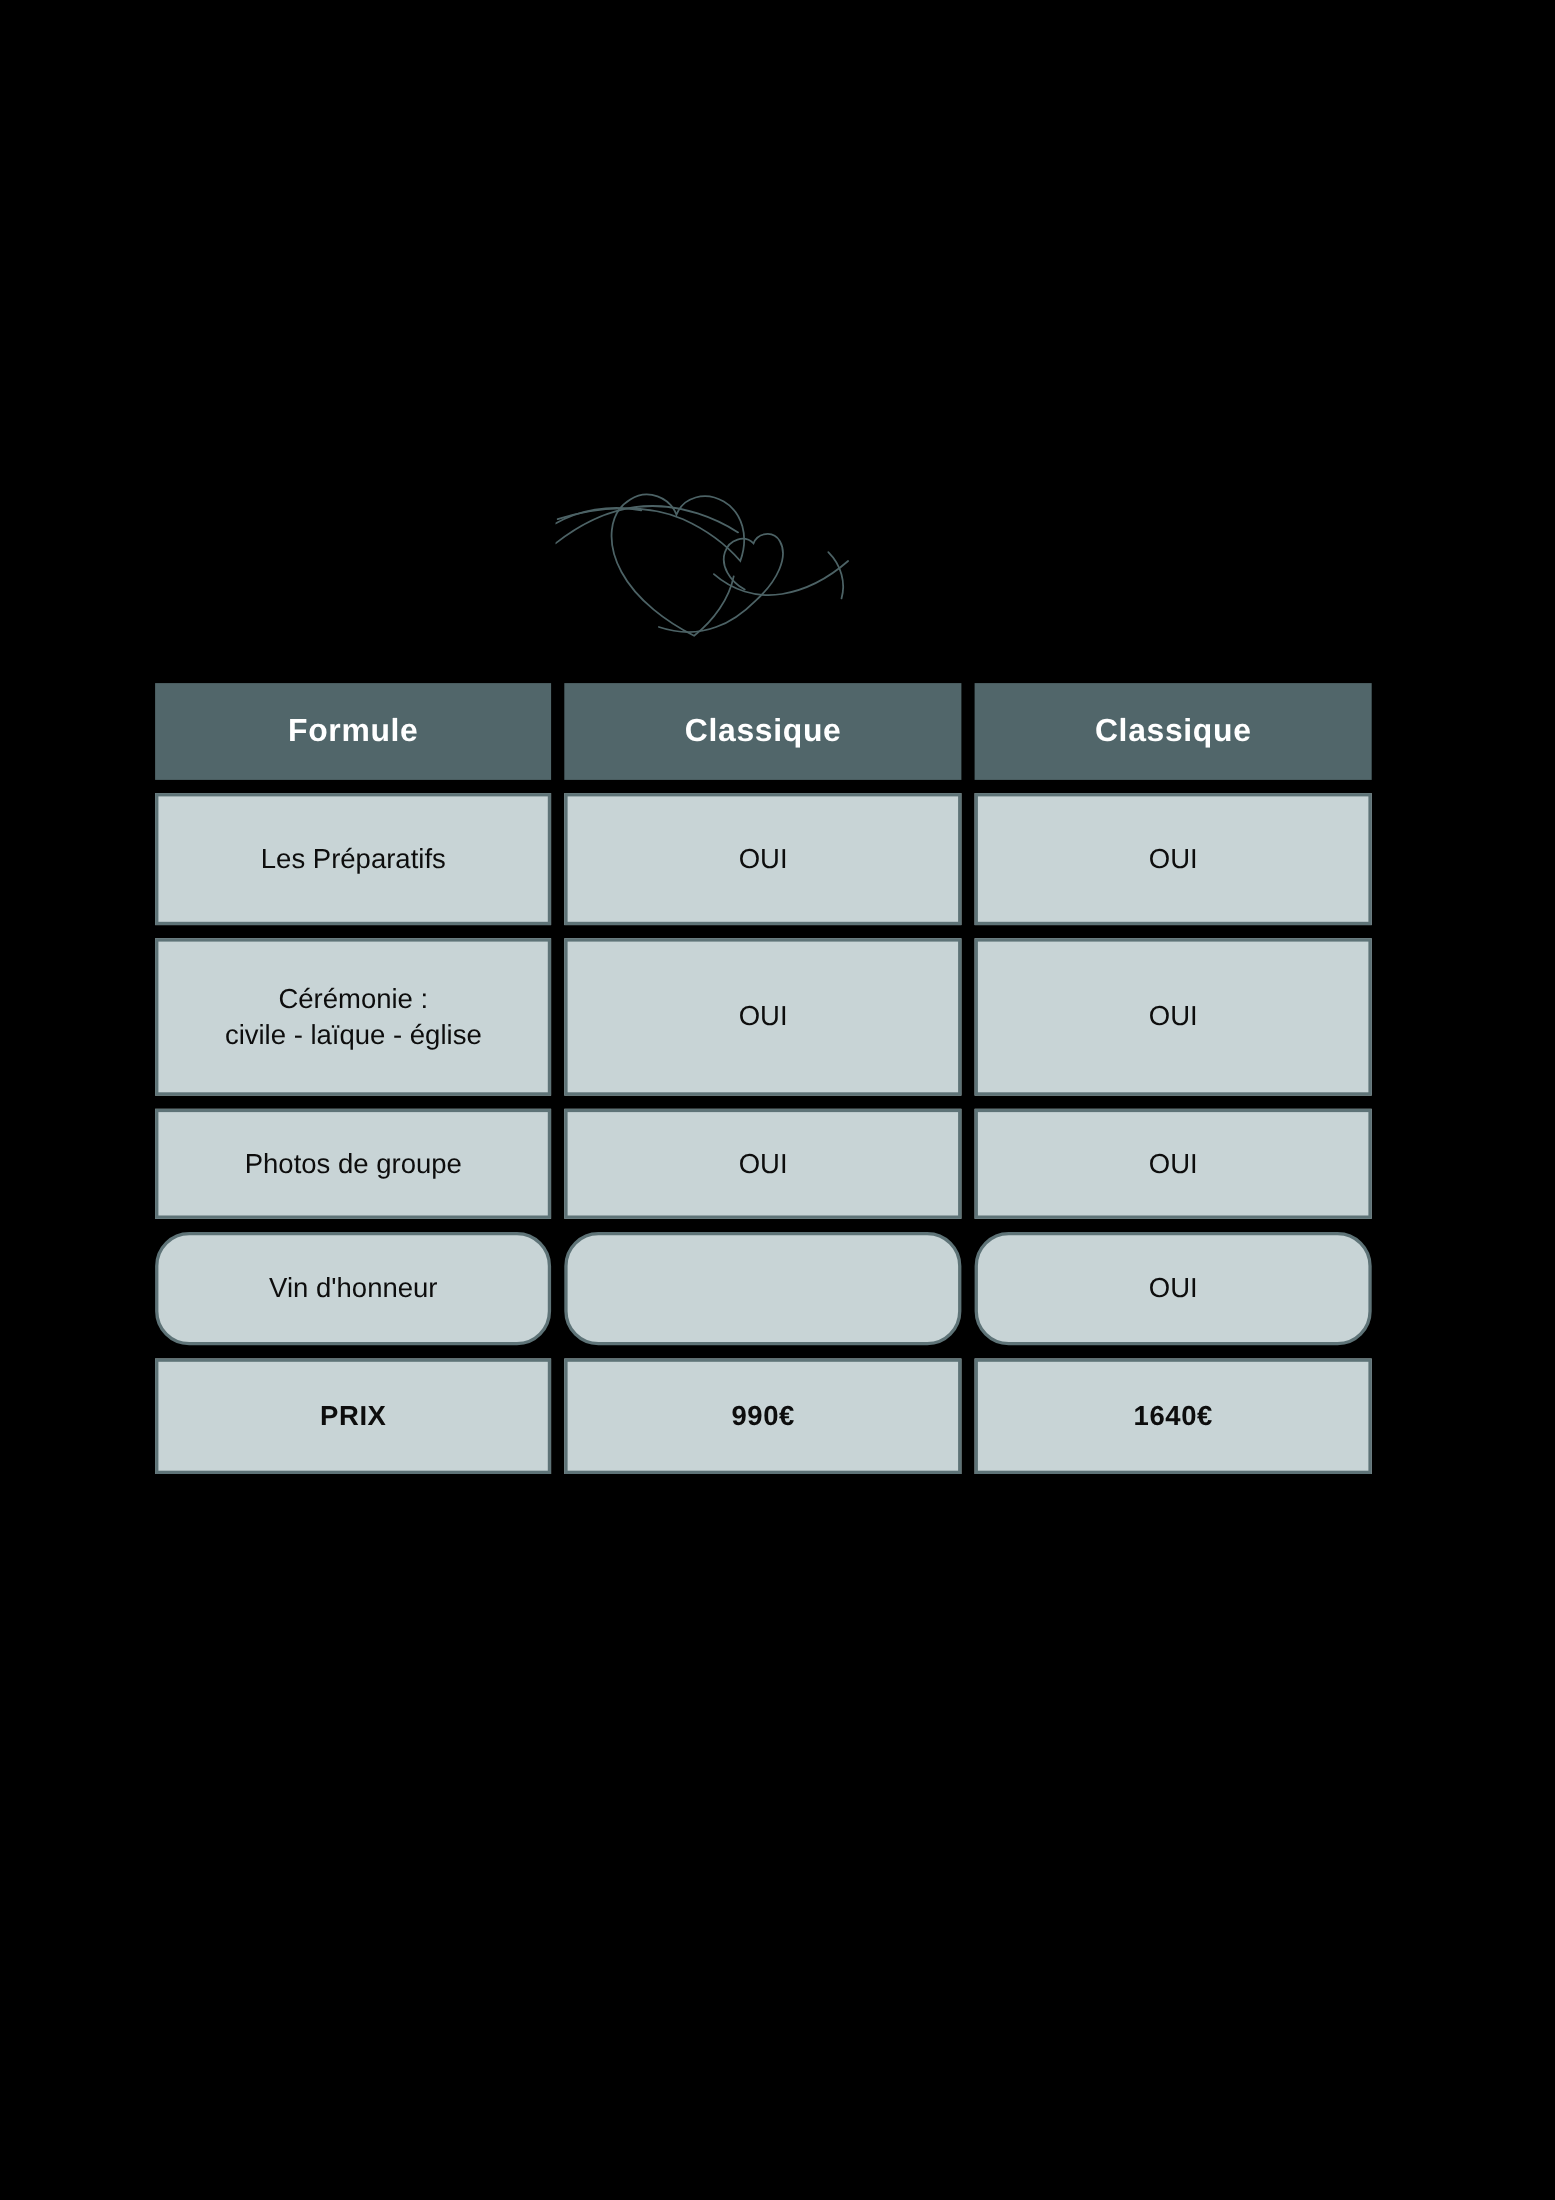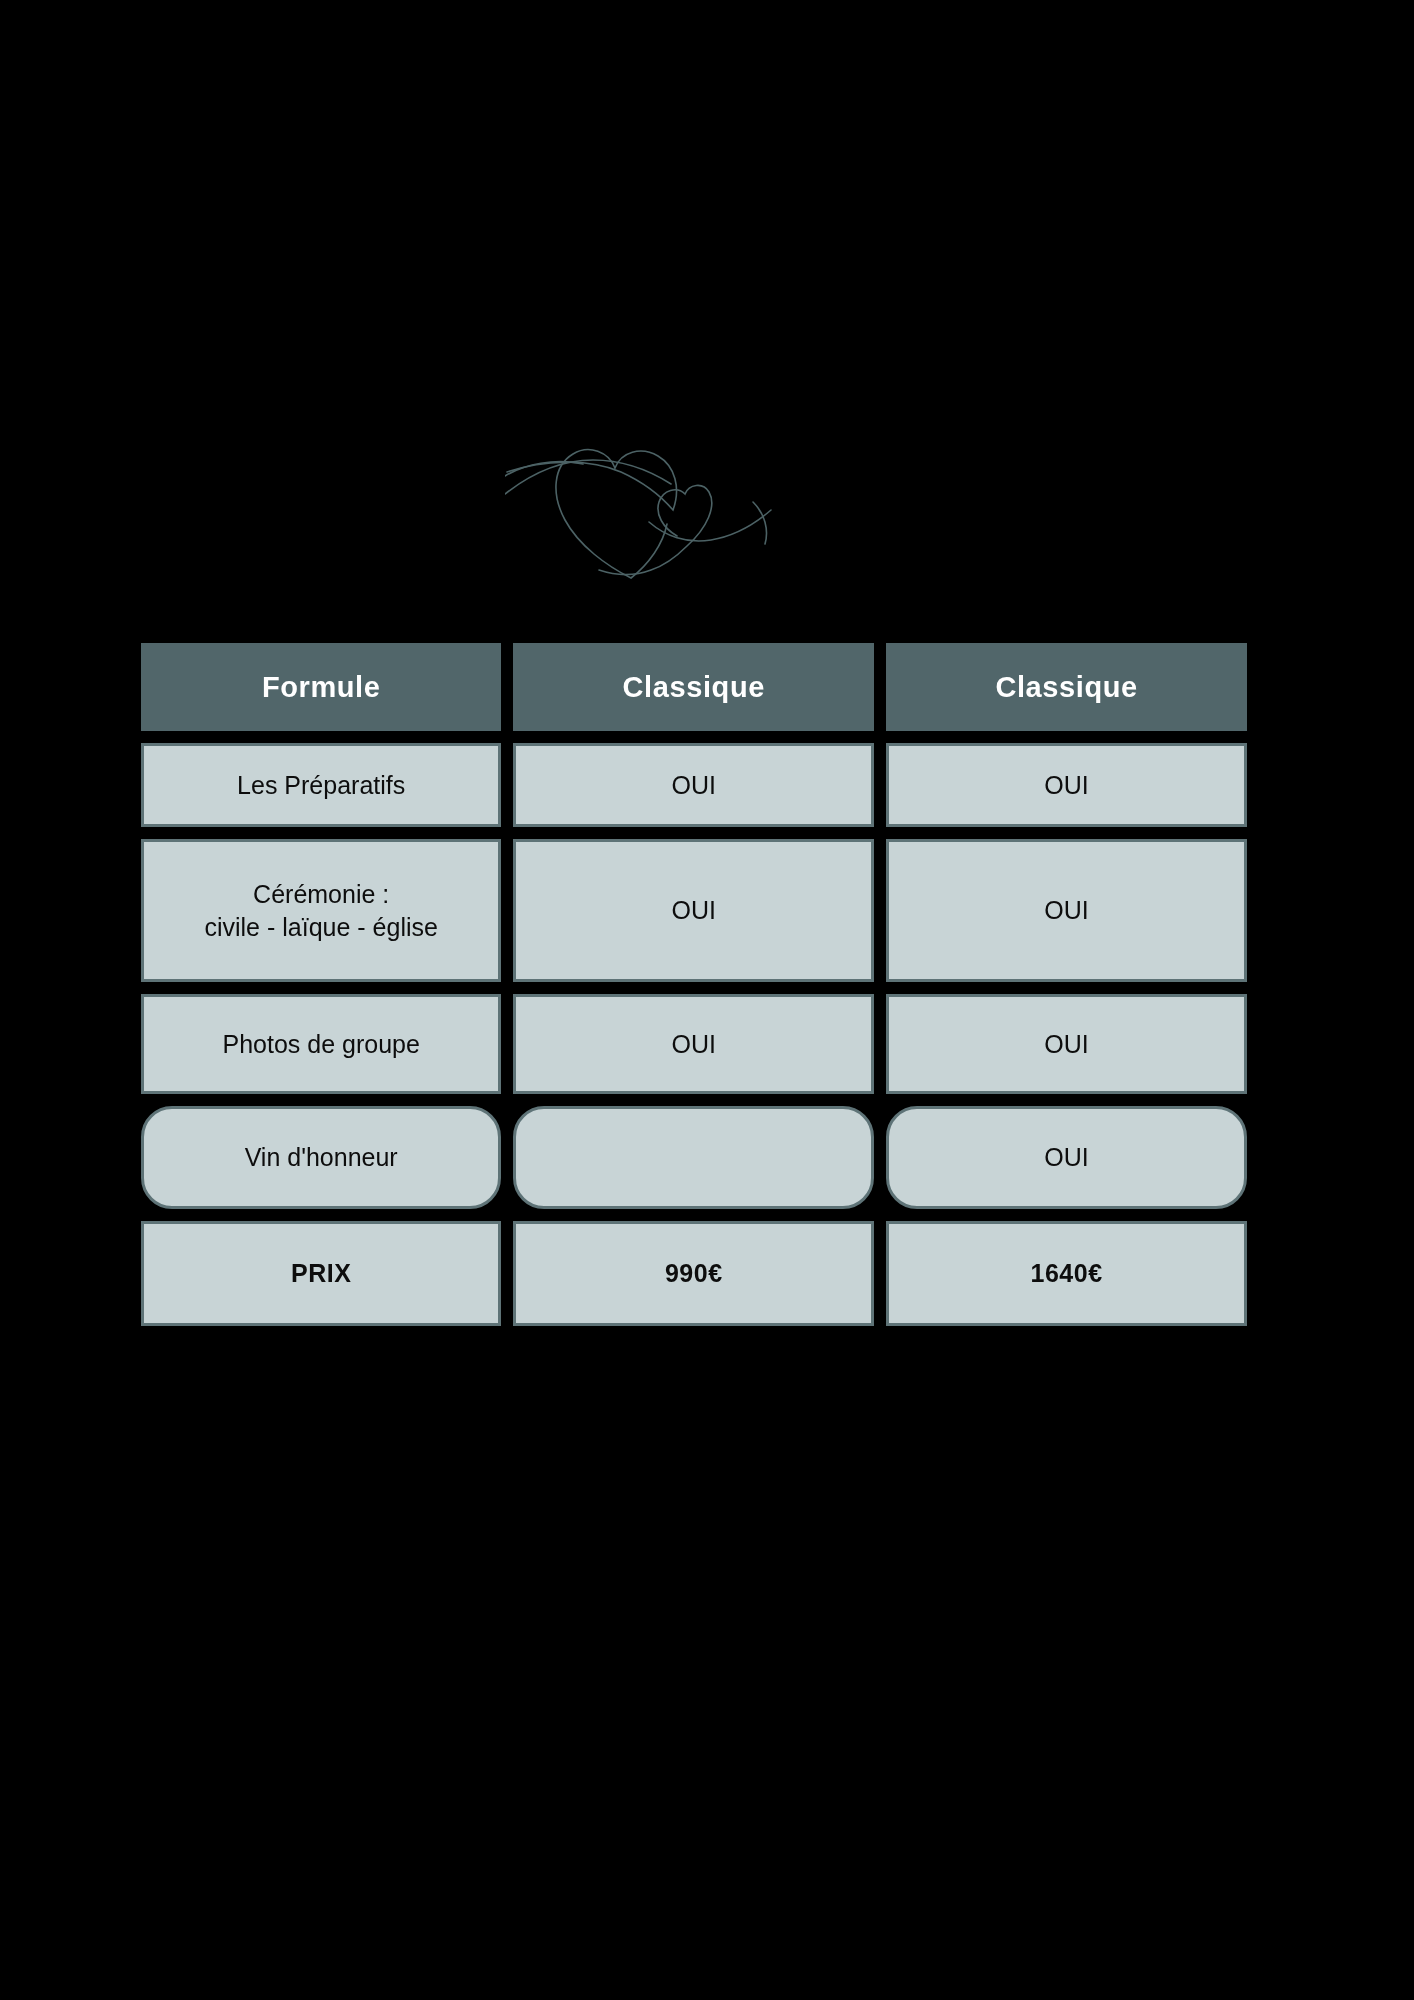--- a/index.html
+++ b/index.html
@@ -26,21 +26,21 @@
     top: 440px;
     width: 380px;
     height: 200px;
     pointer-events: none;
   }
 
   
   #pricing-table {
     position: absolute;
     left: 141px;
-    top: 643px;
+    top: 621px;
     width: 1130px;
     border-collapse: separate;
     border-spacing: 12px 12px;
     margin: -12px;
   }
 
   #pricing-table td,
   #pricing-table th {
     width: 368px;
     text-align: center;
@@ -59,21 +59,21 @@
 
   .body-cell {
     background: #c8d4d6;
     color: #0d0d0d;
     font-size: 25px;
     font-weight: normal;
     border: 3px solid #5e7377;
     line-height: 1.3;
   }
 
-  .row-h1 { height: 84px; margin-left: 28px; }
+  .row-h1 { height: 120px; margin-left: 28px; }
   .row-h2 { height: 143px; }
   .row-h3 { height: 100px; }
   .row-h4 { height: 95px; }
   .row-h5 { height: 103px; border-radius: 31px; }
   .row-h6 { height: 105px; }
 
   .bold-cell { font-weight: bold; letter-spacing: 0.5px; }
 
   .cell-line { display: block; }
 </style>

